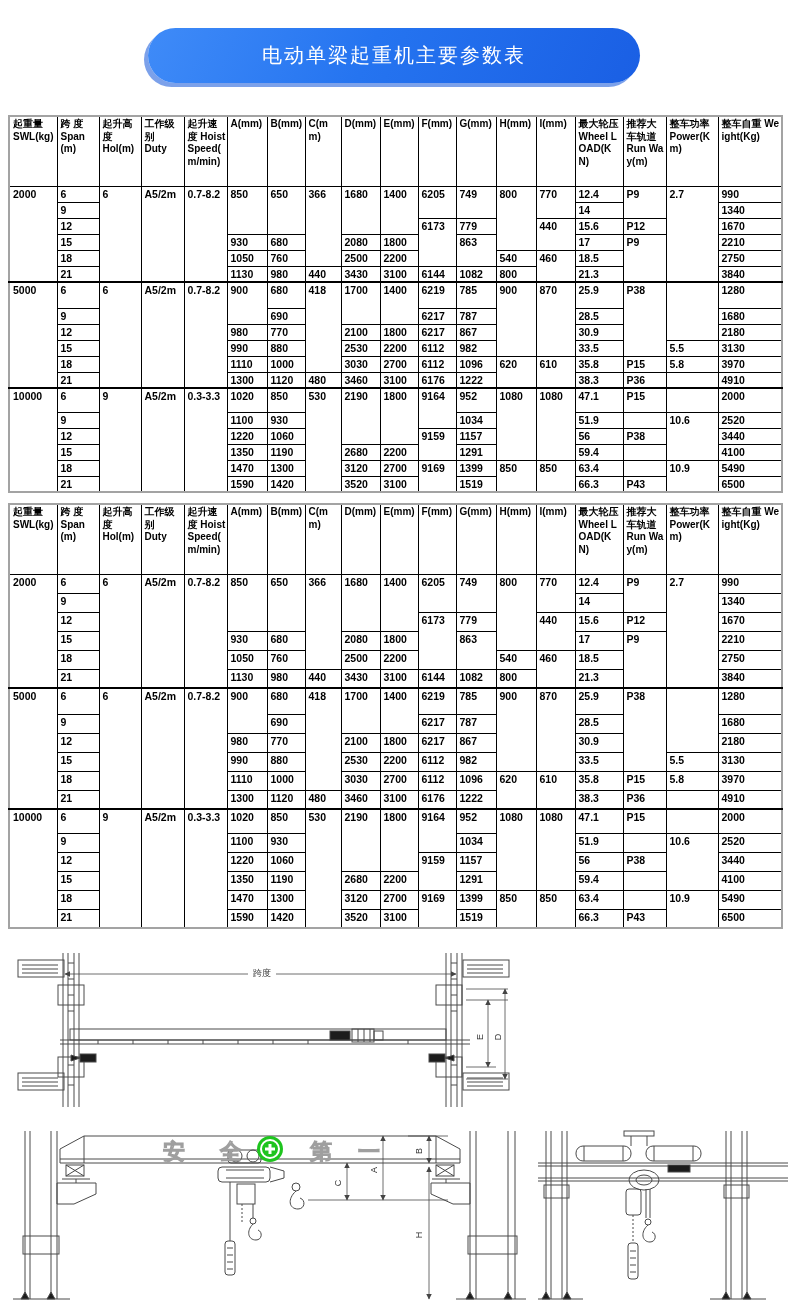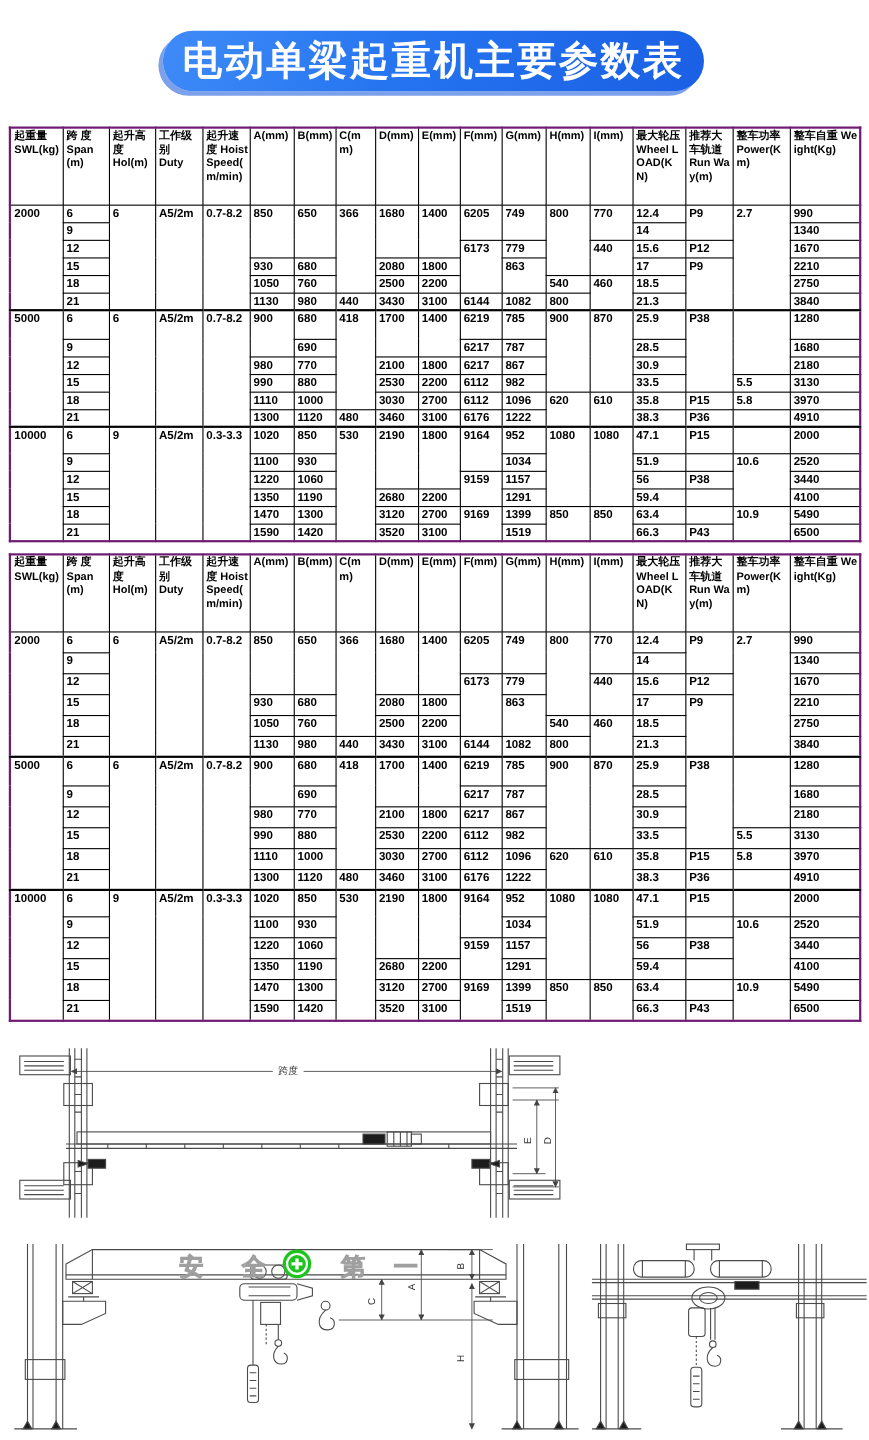--- a/index.html
+++ b/index.html
@@ -6,24 +6,24 @@
   body{width:790px;font-family:"Liberation Sans","DejaVu Sans",sans-serif;color:#000;}
 
   
   .banner-wrap{padding-top:28px;}
   .banner{
     margin-left:148px;width:492px;height:55px;border-radius:30px;
     background:linear-gradient(115deg,#3f8bf8 0%,#2574f0 45%,#1a5fe4 100%);
     box-shadow:-4px 4px 0 rgba(17,84,216,0.55);
     display:flex;align-items:center;justify-content:center;
   }
-  .banner span{color:#fff;font-size:36px;font-weight:bold;letter-spacing:2px;}
+  .banner span{color:#fff;font-size:20px;font-weight:normal;letter-spacing:2px;}
 
   
-  .ptable{border-collapse:collapse;table-layout:fixed;margin:16px 0 0 8px;border:2px solid #701a75;width:774px;}
+  .ptable{border-collapse:collapse;table-layout:fixed;margin:16px 0 0 8px;border:2px solid #a3a3a3;width:774px;}
   .ptable th,.ptable td{
     border:1px solid #000;font-size:10.5px;font-weight:bold;
     text-align:left;vertical-align:top;padding:1px 1px 0 3px;
     overflow:hidden;line-height:1.25;
   }
   .ptable thead tr{height:70px;}
   .ptable th{font-size:10px;white-space:pre-line;word-break:break-all;}
   .t1{margin-top:32px;}
   .t1 tbody tr{height:16px;}
   .t2{margin-top:10px;}

